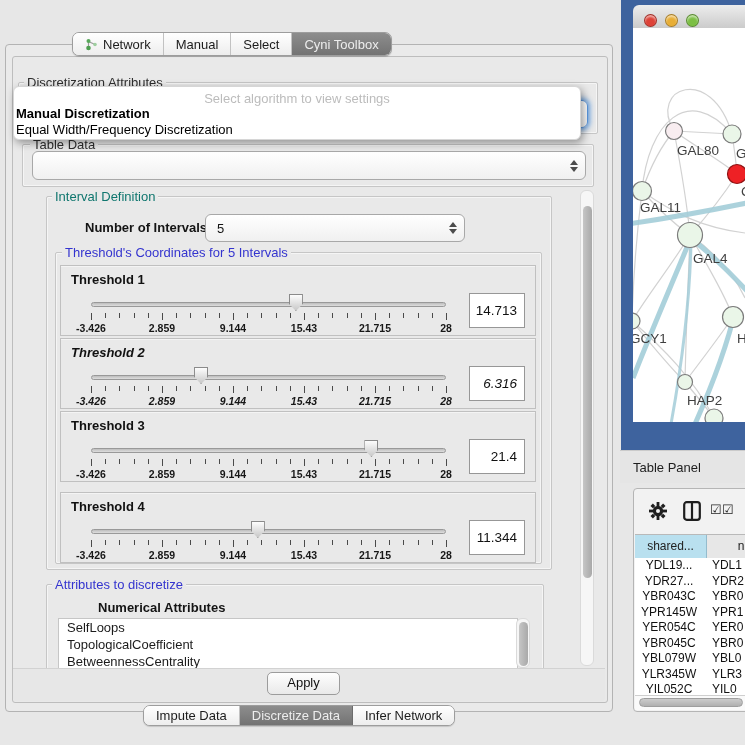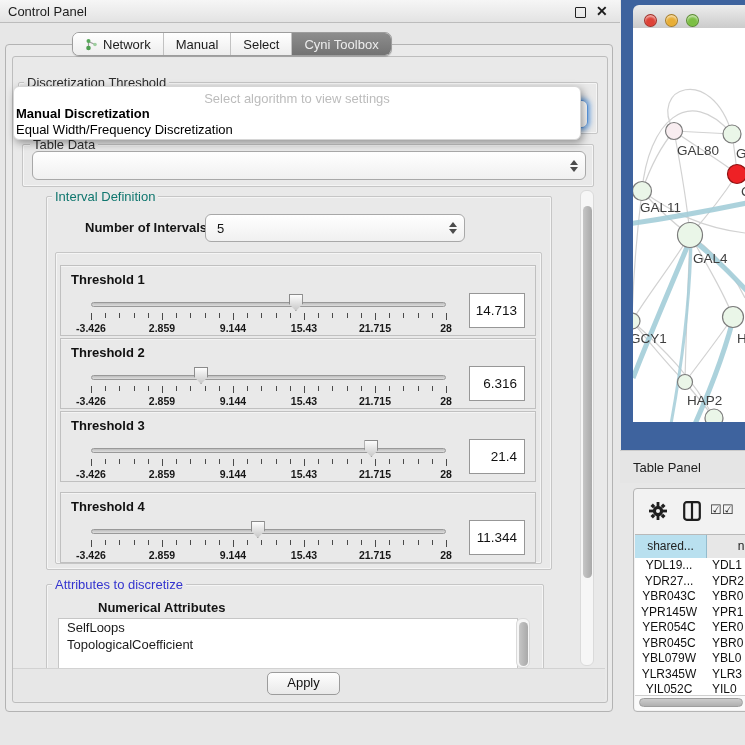--- a/index.html
+++ b/index.html
@@ -127,25 +127,20 @@
        background:linear-gradient(#cccccc,#b0b0b0);border:1px solid #9e9e9e;box-sizing:border-box;}
   .icon{color:#222;}
 </style>
 </head>
 <body>
 
 <div id="screen">
 
   <div class="abs" id="panelbg"></div>
 
-  <div class="abs" id="titlebar">
-    <span class="ttl">Control Panel</span>
-    <span class="abs" id="minbox"></span>
-    <span class="winbtn" id="closex">✕</span>
-  </div>
 
   <div class="abs" id="outerpanel"></div>
   <div class="abs" id="innerpanel"></div>
 
   <div class="abs segbar" id="toptabs">
       <div class="seg">
         <svg width="13" height="13" viewBox="0 0 13 13">
           <path d="M3.5 3.5 L3.5 9.5 M3.5 3.5 L10 6.5" stroke="#9a9a9a" stroke-width="1.2" fill="none"></path>
           <circle cx="3.5" cy="3" r="2" fill="#58a85a"></circle>
           <circle cx="3.5" cy="10" r="2.3" fill="#4d9e50"></circle>
@@ -158,21 +153,21 @@
       </div>
       <div class="seg">
         <span>Select</span>
       </div>
       <div class="seg sel">
         <span>Cyni Toolbox</span>
       </div>
     </div>
 
   <div class="abs group" style="left:18px;top:82px;width:578px;height:50px;z-index:1;"></div>
-  <span class="gtitle dark" style="left:24px;top:75px;z-index:1;">Discretization Threshold</span>
+  <span class="gtitle dark" style="left:24px;top:75px;z-index:1;">Discretization Attributes</span>
   <div class="abs combo focused" style="left:26px;top:100px;width:560px;height:26px;z-index:2;"></div>
 
   <div class="abs" id="algopopup">
     <div class="ph">Select algorithm to view settings</div>
     <div class="op1">Manual Discretization</div>
     <div class="op2">Equal Width/Frequency Discretization</div>
   </div>
 
   <div class="abs group" style="left:22px;top:144px;width:570px;height:41px;"></div>
   <span class="gtitle dark" style="left:30px;top:137px;">Table Data</span>
@@ -189,20 +184,21 @@
   <span class="abs boldlbl" style="left:85px;top:220px;">Number of Intervals</span>
   <div class="abs combo" style="left:205px;top:214px;width:258px;height:26px;">
     <span class="cval">5</span>
     <span class="stepper">
       <span class="tri-up"></span>
         <span class="tri-dn"></span>
     </span>
   </div>
 
   <div class="abs group" style="left:55px;top:252px;width:485px;height:310px;"></div>
+  <span class="gtitle blue" style="left:62px;top:245px;">Threshold's Coordinates for 5 Intervals</span>
   <div class="abs" id="thresholds">
       <div class="thrbox" style="top: 265px;">
         <div class="thrlabel">Threshold 1</div>
         <div class="track"></div>
         <div class="handle" style="left: 227.905px;"></div>
         <div class="ticks">
           <div class="tick major" style="left: 0px;"></div>
           <div class="tick" style="left: 14.2px;"></div>
           <div class="tick" style="left: 28.4px;"></div>
           <div class="tick" style="left: 42.6px;"></div>
@@ -230,21 +226,21 @@
           <div class="tick major" style="left: 355px;"></div>
         </div>
         <span class="ticklbl" style="left: -5px;">-3.426</span>
         <span class="ticklbl" style="left: 66px;">2.859</span>
         <span class="ticklbl" style="left: 137px;">9.144</span>
         <span class="ticklbl" style="left: 208px;">15.43</span>
         <span class="ticklbl" style="left: 279px;">21.715</span>
         <span class="ticklbl" style="left: 350px;">28</span>
         <div class="valbox">14.713</div>
       </div>
-      <div class="thrbox" style="top: 338px;">
+      <div class="thrbox" style="top: 338px; font-style: italic;">
         <div class="thrlabel">Threshold 2</div>
         <div class="track"></div>
         <div class="handle" style="left: 133.049px;"></div>
         <div class="ticks">
           <div class="tick major" style="left: 0px;"></div>
           <div class="tick" style="left: 14.2px;"></div>
           <div class="tick" style="left: 28.4px;"></div>
           <div class="tick" style="left: 42.6px;"></div>
           <div class="tick" style="left: 56.8px;"></div>
           <div class="tick major" style="left: 71px;"></div>
@@ -362,28 +358,40 @@
   <div class="abs vsb" style="left:580px;top:190px;width:14px;height:476px;">
     <span class="thumb" style="top:15px;height:372px;"></span>
   </div>
 
   <div class="abs group" style="left:46px;top:584px;width:496px;height:84px;"></div>
   <span class="gtitle blue" style="left:52px;top:577px;">Attributes to discretize</span>
   <span class="abs boldlbl" style="left:50px;top:600px;padding-left:48px;">Numerical Attributes</span>
   <div class="abs" id="attrlist">
       <div class="litem">SelfLoops</div>
       <div class="litem">TopologicalCoefficient</div>
+      <div class="litem">BetweennessCentrality</div>
     </div>
   <div class="abs vsb" style="left:516px;top:618px;width:14px;height:50px;">
     <span class="thumb" style="top:3px;height:44px;"></span>
   </div>
 
   <div class="abs" id="applybar"></div>
   <div class="abs" id="applybtn">Apply</div>
 
+  <div class="abs segbar" id="bottomtabs">
+      <div class="seg">
+        <span>Impute Data</span>
+      </div>
+      <div class="seg sel">
+        <span>Discretize Data</span>
+      </div>
+      <div class="seg">
+        <span>Infer Network</span>
+      </div>
+    </div>
 
   <div class="abs" id="blueframe"></div>
   <div class="abs" id="macwin">
     <div id="mactitle">
       <span class="light" style="left: 11px; background: rgb(221, 66, 55);"></span>
       <span class="light" style="left: 32px; background: rgb(232, 174, 54);"></span>
       <span class="light" style="left: 53px; background: rgb(124, 191, 68);"></span>
     </div>
     <div id="canvas">
       <svg id="netsvg" width="112" height="394" viewBox="0 0 112 394">

